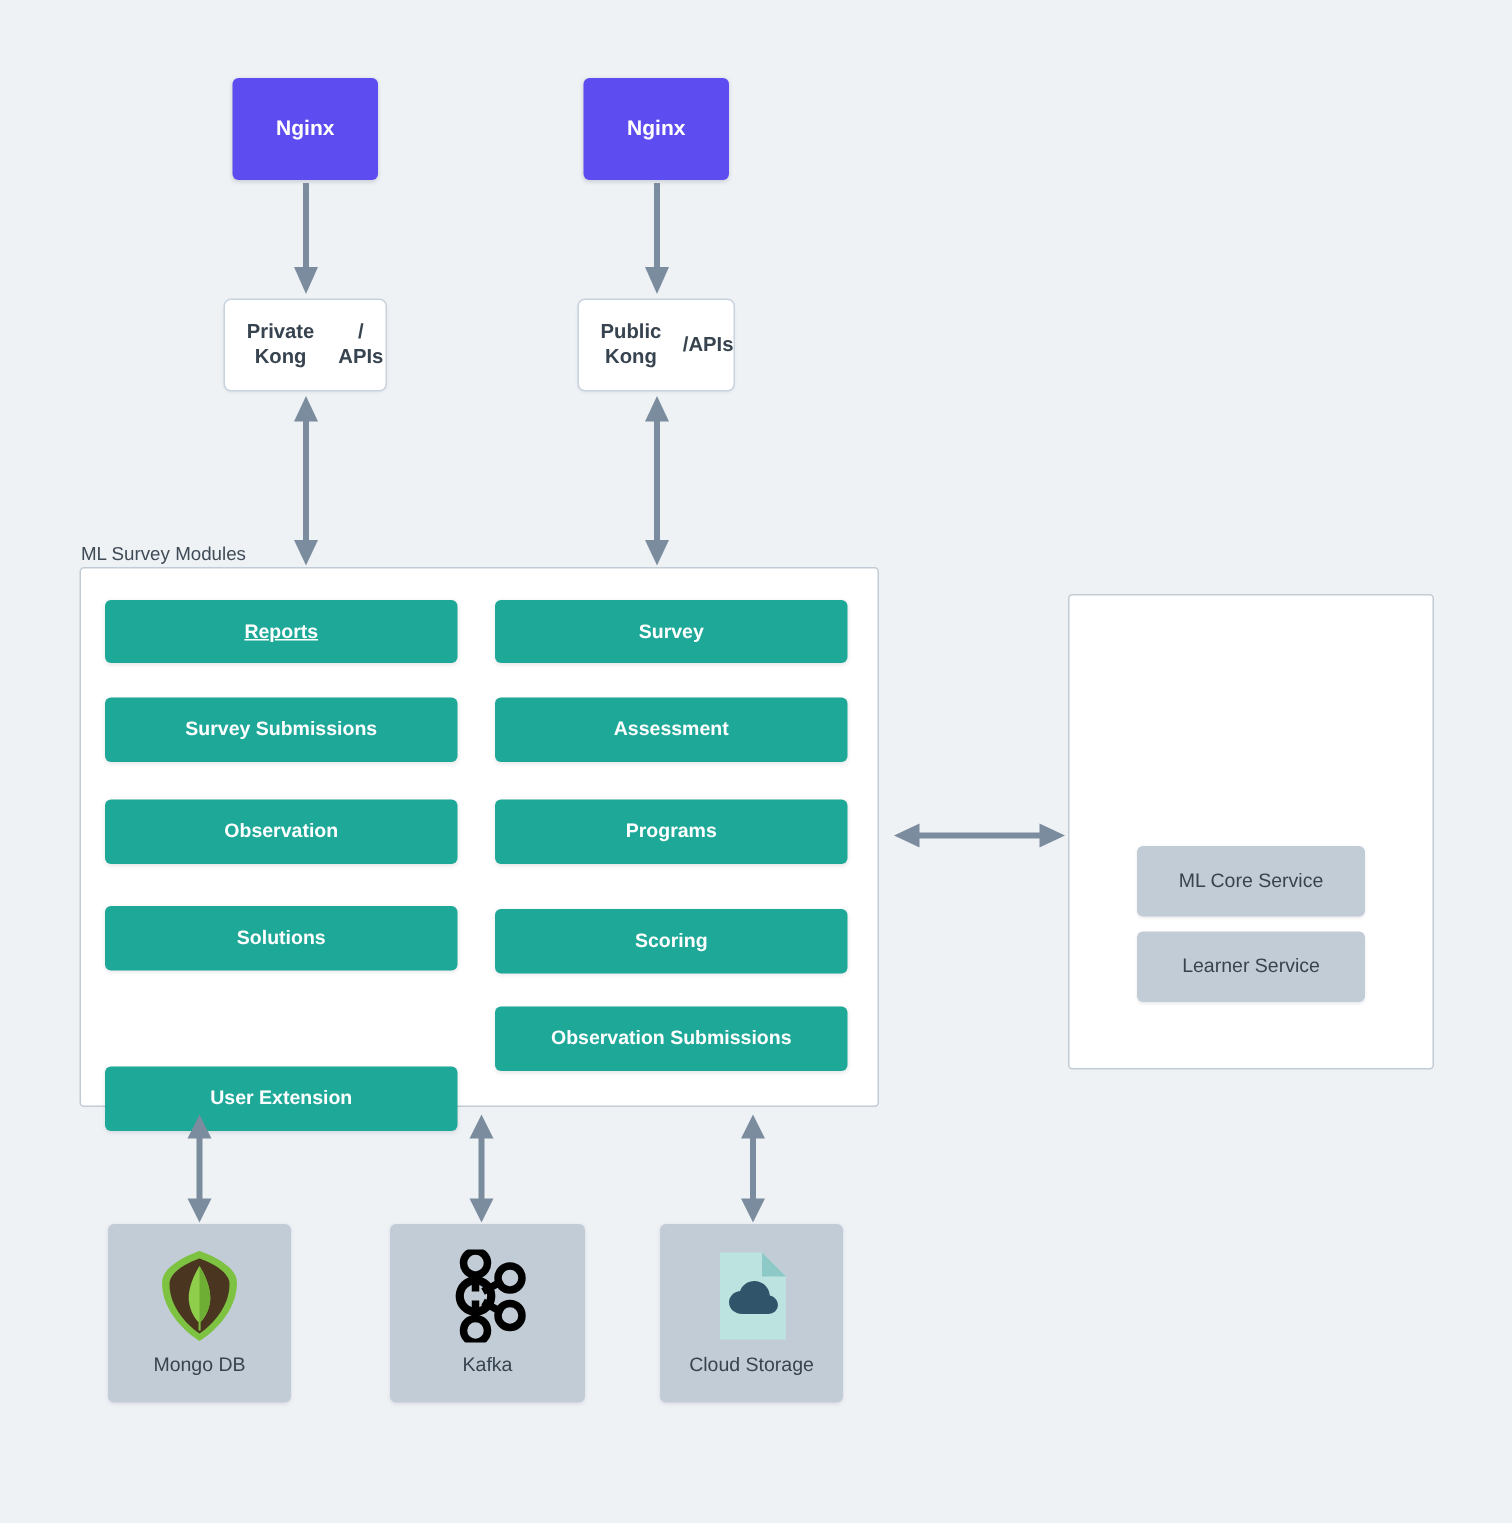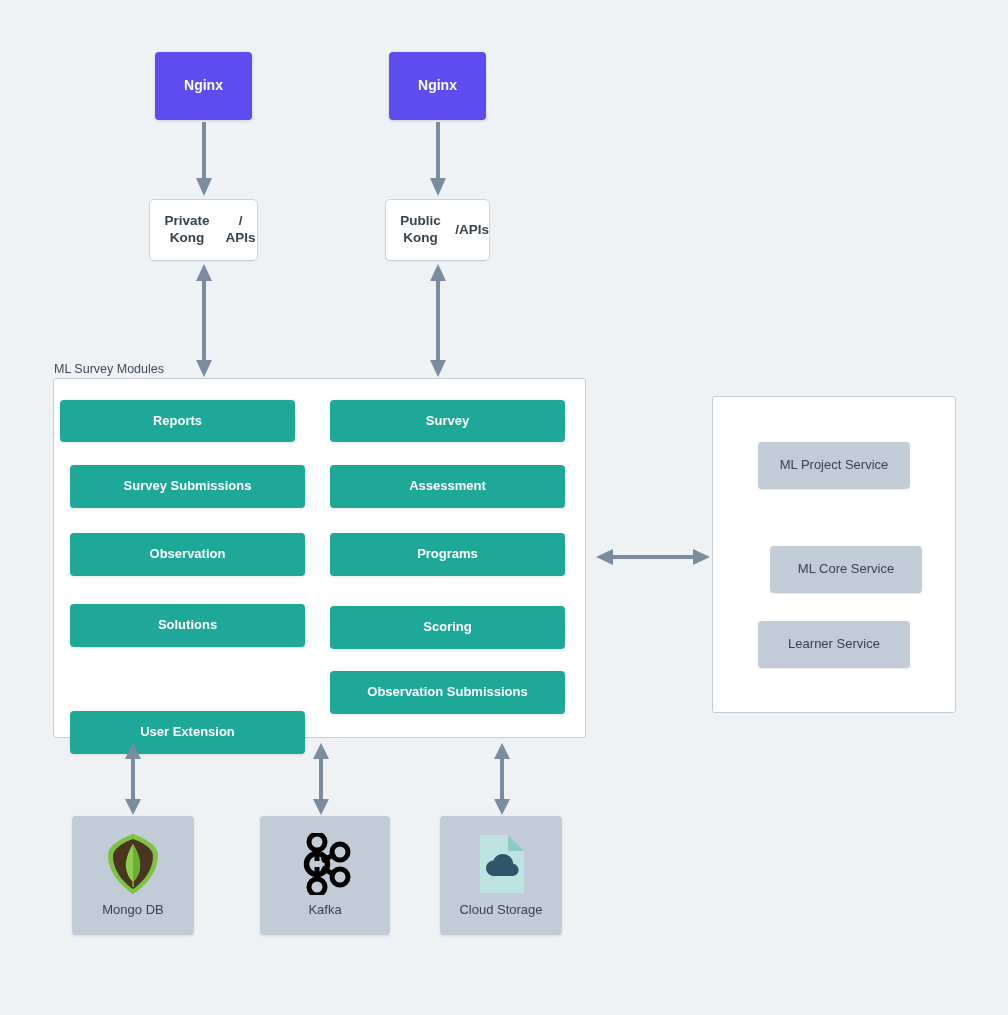--- a/index.html
+++ b/index.html
@@ -162,21 +162,21 @@
       <polygon points="9,0 1,17 17,17" fill="#7a8c9e"></polygon>
       <polygon points="9,113 1,96 17,96" fill="#7a8c9e"></polygon>
     </svg>
   </div>
 
   <div class="panel-label" style="left:54px; top:362px;">ML Survey Modules</div>
 
   <div class="panel" style="left:53px; top:378px; width:533px; height:360px;">
   </div>
 
-  <div class="node module" style="left:60px; top:400px; width:235px; height:42px;">
+  <div class="node module" style="left:70px; top:400px; width:235px; height:42px;text-decoration:underline;">
     <span>Reports</span>
   </div>
   <div class="node module" style="left:70px; top:465px; width:235px; height:43px;justify-content:center;">
     <span>Survey Submissions</span>
   </div>
   <div class="node module" style="left:70px; top:533px; width:235px; height:43px;">
     <span>Observation</span>
   </div>
   <div class="node module" style="left:70px; top:604px; width:235px; height:43px;">
     <span>Solutions</span>
@@ -205,24 +205,21 @@
     <svg width="114" height="18" viewBox="0 0 114 18">
       <line x1="15" y1="9" x2="100" y2="9" stroke="#7a8c9e" stroke-width="4"></line>
       <polygon points="0,9 17,1 17,17" fill="#7a8c9e"></polygon>
       <polygon points="114,9 97,1 97,17" fill="#7a8c9e"></polygon>
     </svg>
   </div>
 
   <div class="panel" style="left:712px; top:396px; width:244px; height:317px;">
   </div>
 
-  <div class="node service" style="left:758px; top:442px; width:152px; height:47px;">
-    <span>ML Project Service</span>
-  </div>
-  <div class="node service" style="left:758px; top:546px; width:152px; height:47px;margin-left:12px;">
+  <div class="node service" style="left:758px; top:564px; width:152px; height:47px;">
     <span>ML Core Service</span>
   </div>
   <div class="node service" style="left:758px; top:621px; width:152px; height:47px;">
     <span>Learner Service</span>
   </div>
 
   <div class="conn" style="left:124px; top:743px;">
     <svg width="18" height="72" viewBox="0 0 18 72">
       <line x1="9" y1="13" x2="9" y2="59" stroke="#7a8c9e" stroke-width="4"></line>
       <polygon points="9,0 1,16 17,16" fill="#7a8c9e"></polygon>

